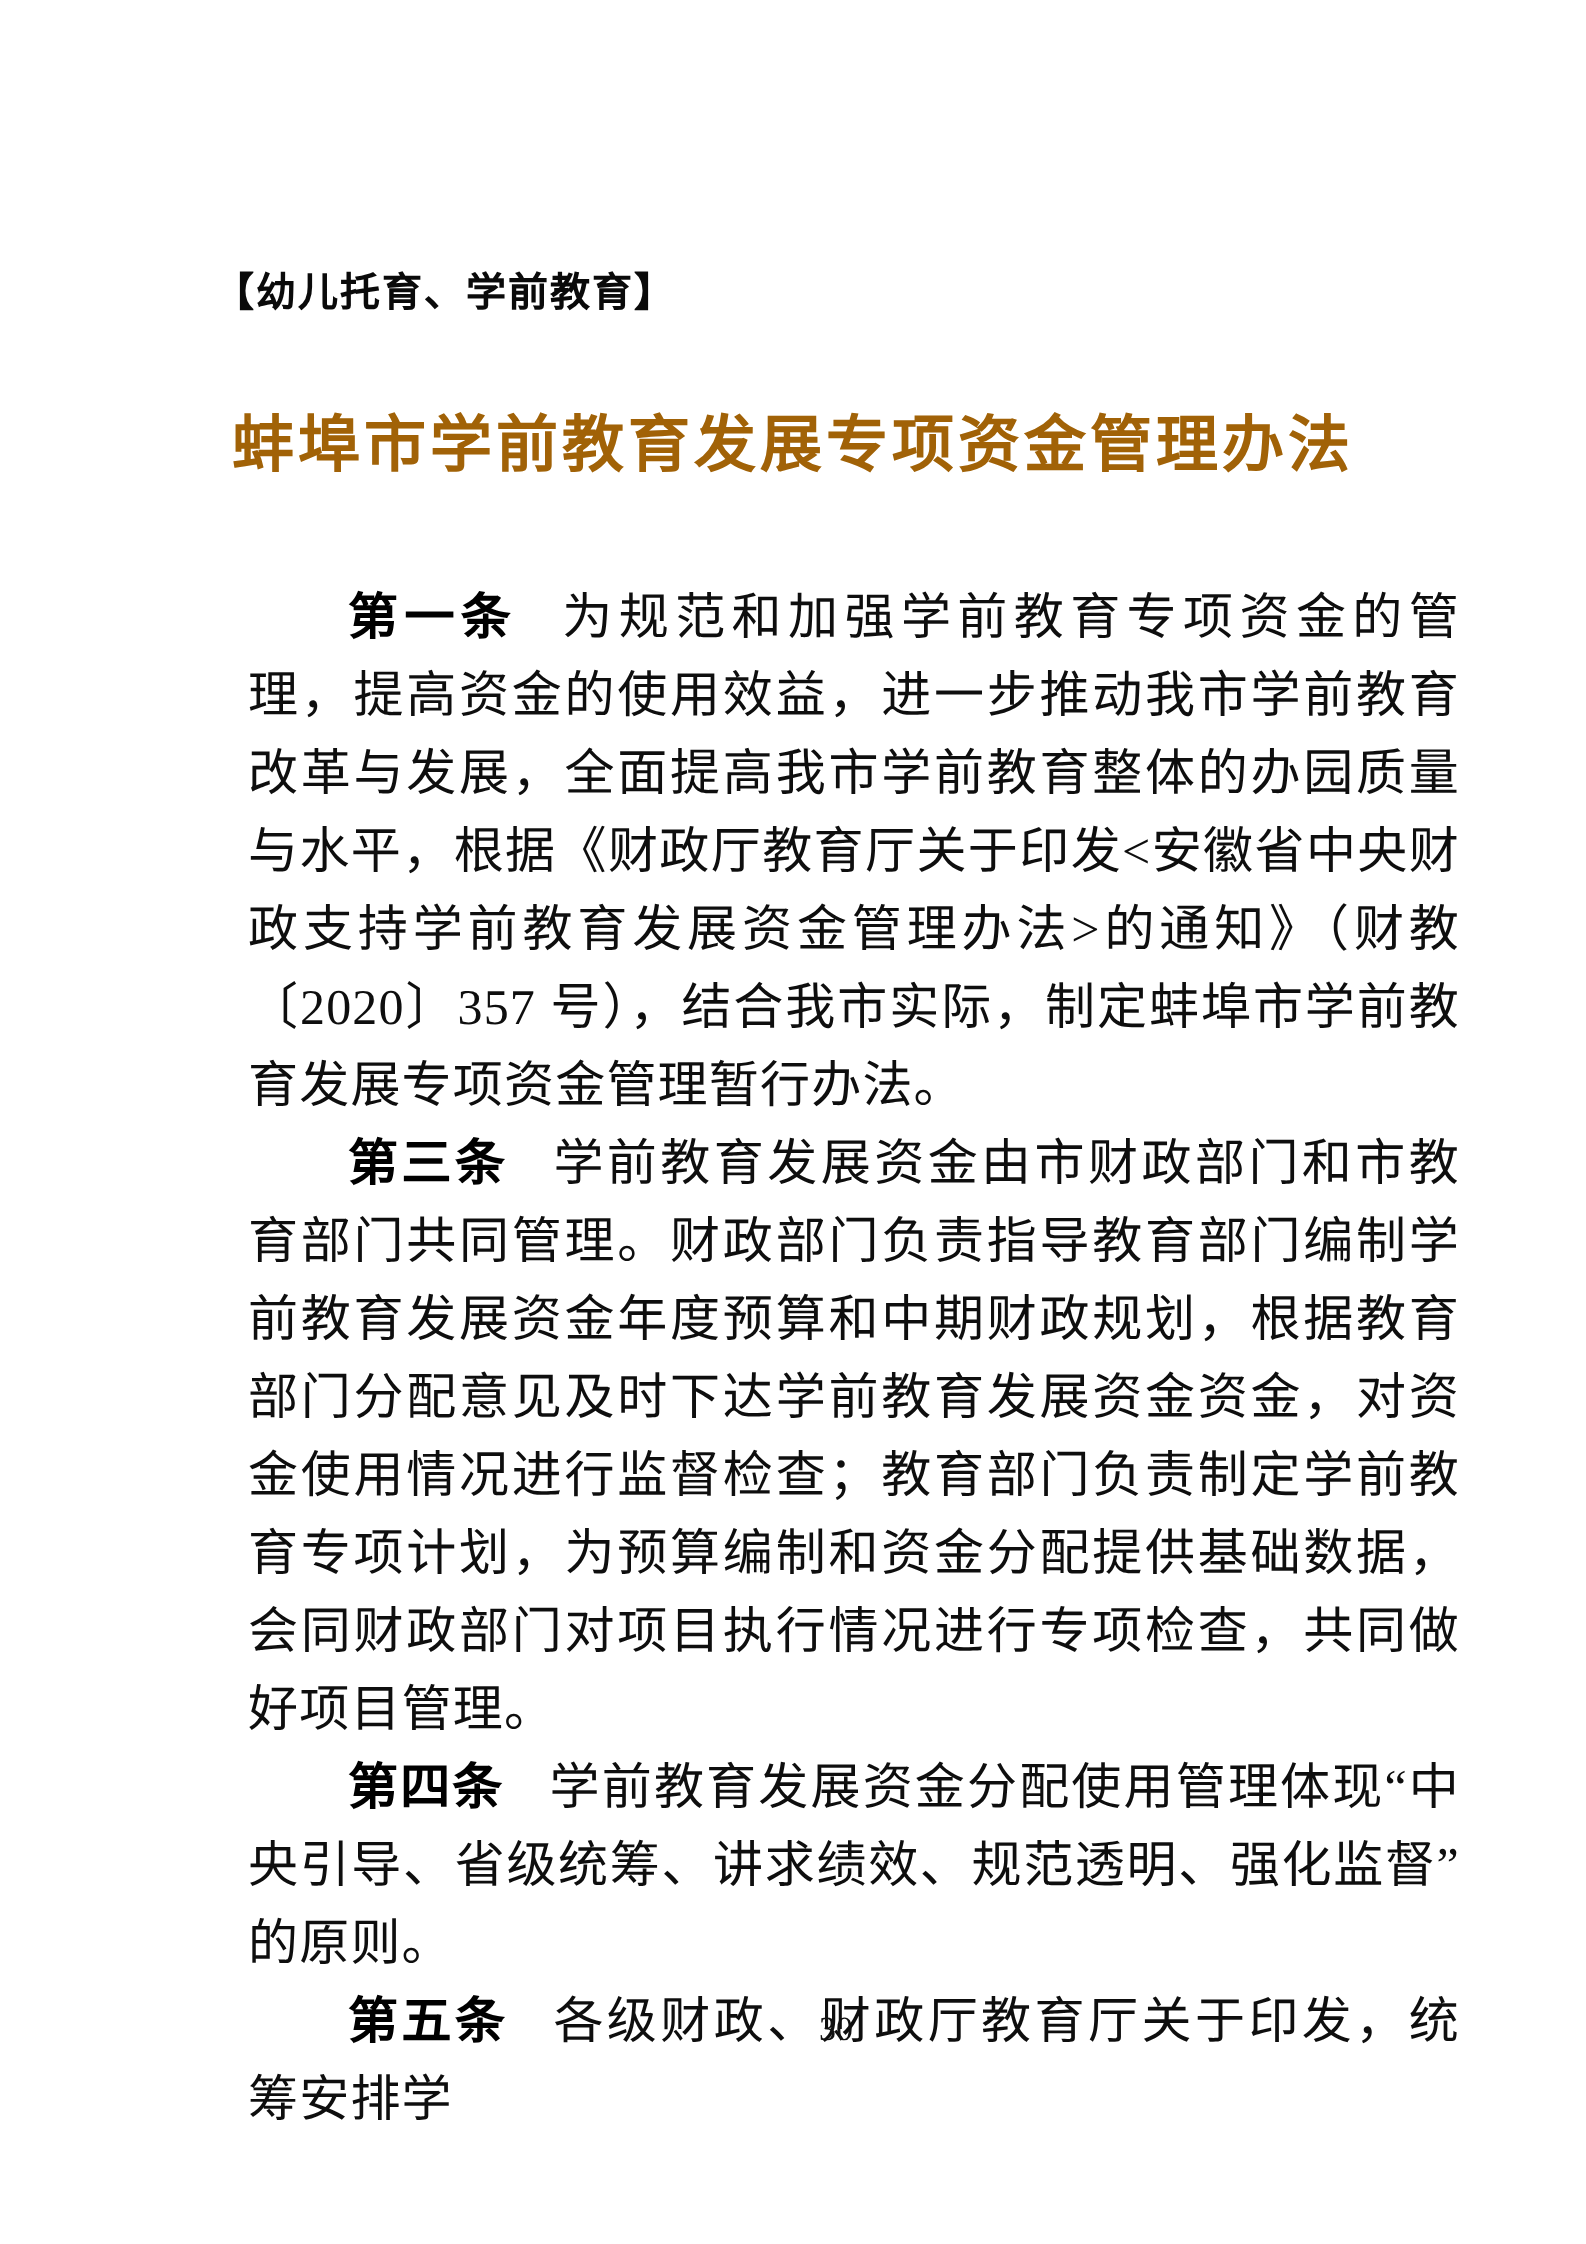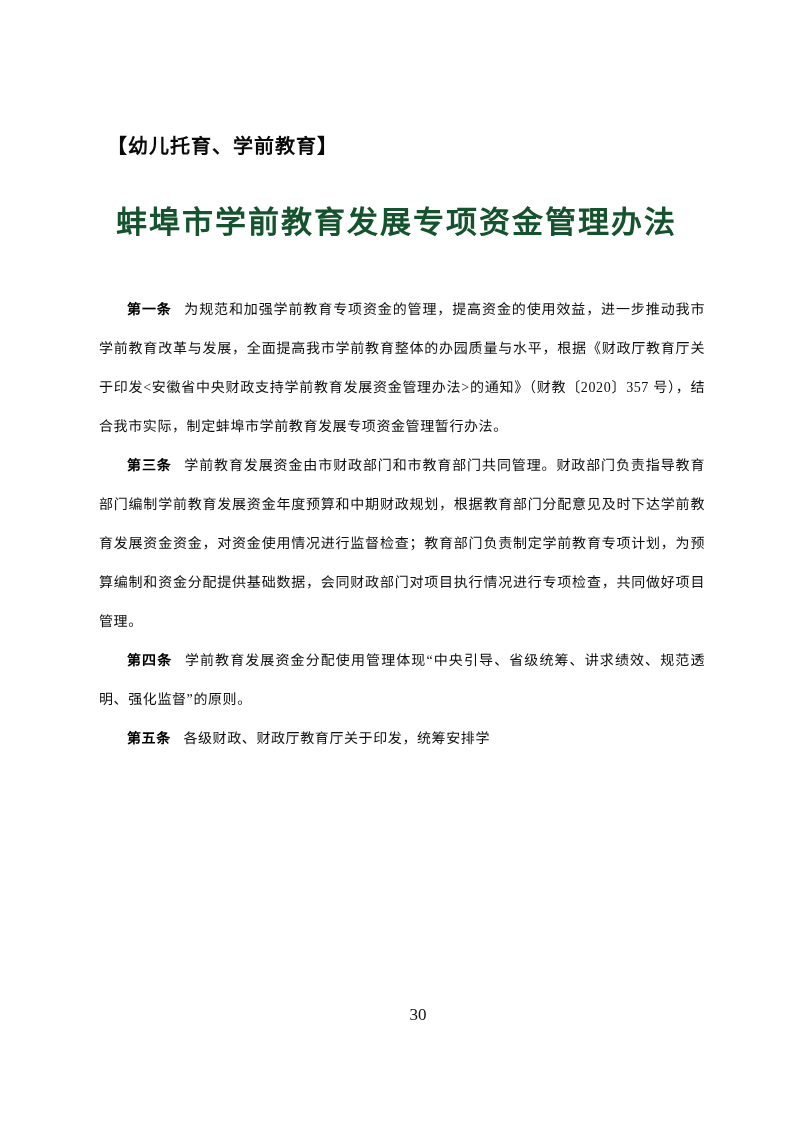--- a/index.html
+++ b/index.html
@@ -33,29 +33,29 @@
     position: absolute;
     left: 0;
     right: 0;
     top: 197px;
     margin: 0;
     text-align: center;
     font-family: "Liberation Serif", "DejaVu Serif", serif;
     font-weight: bold;
     font-size: 31px;
     letter-spacing: 2px;
-    color: #14532d;
+    color: #a16207;
     white-space: nowrap;
   }
   .doc-body {
     position: absolute;
-    left: 88px;
+    left: 113px;
     top: 290px;
     width: 606px;
-    font-size: 14px;
+    font-size: 25px;
     line-height: 39px;
     letter-spacing: 0.6px;
     text-align: justify;
     text-justify: inter-ideograph;
     color: #0e0e0e;
   }
   .article {
     margin: 0;
     text-indent: 2em;
   }

